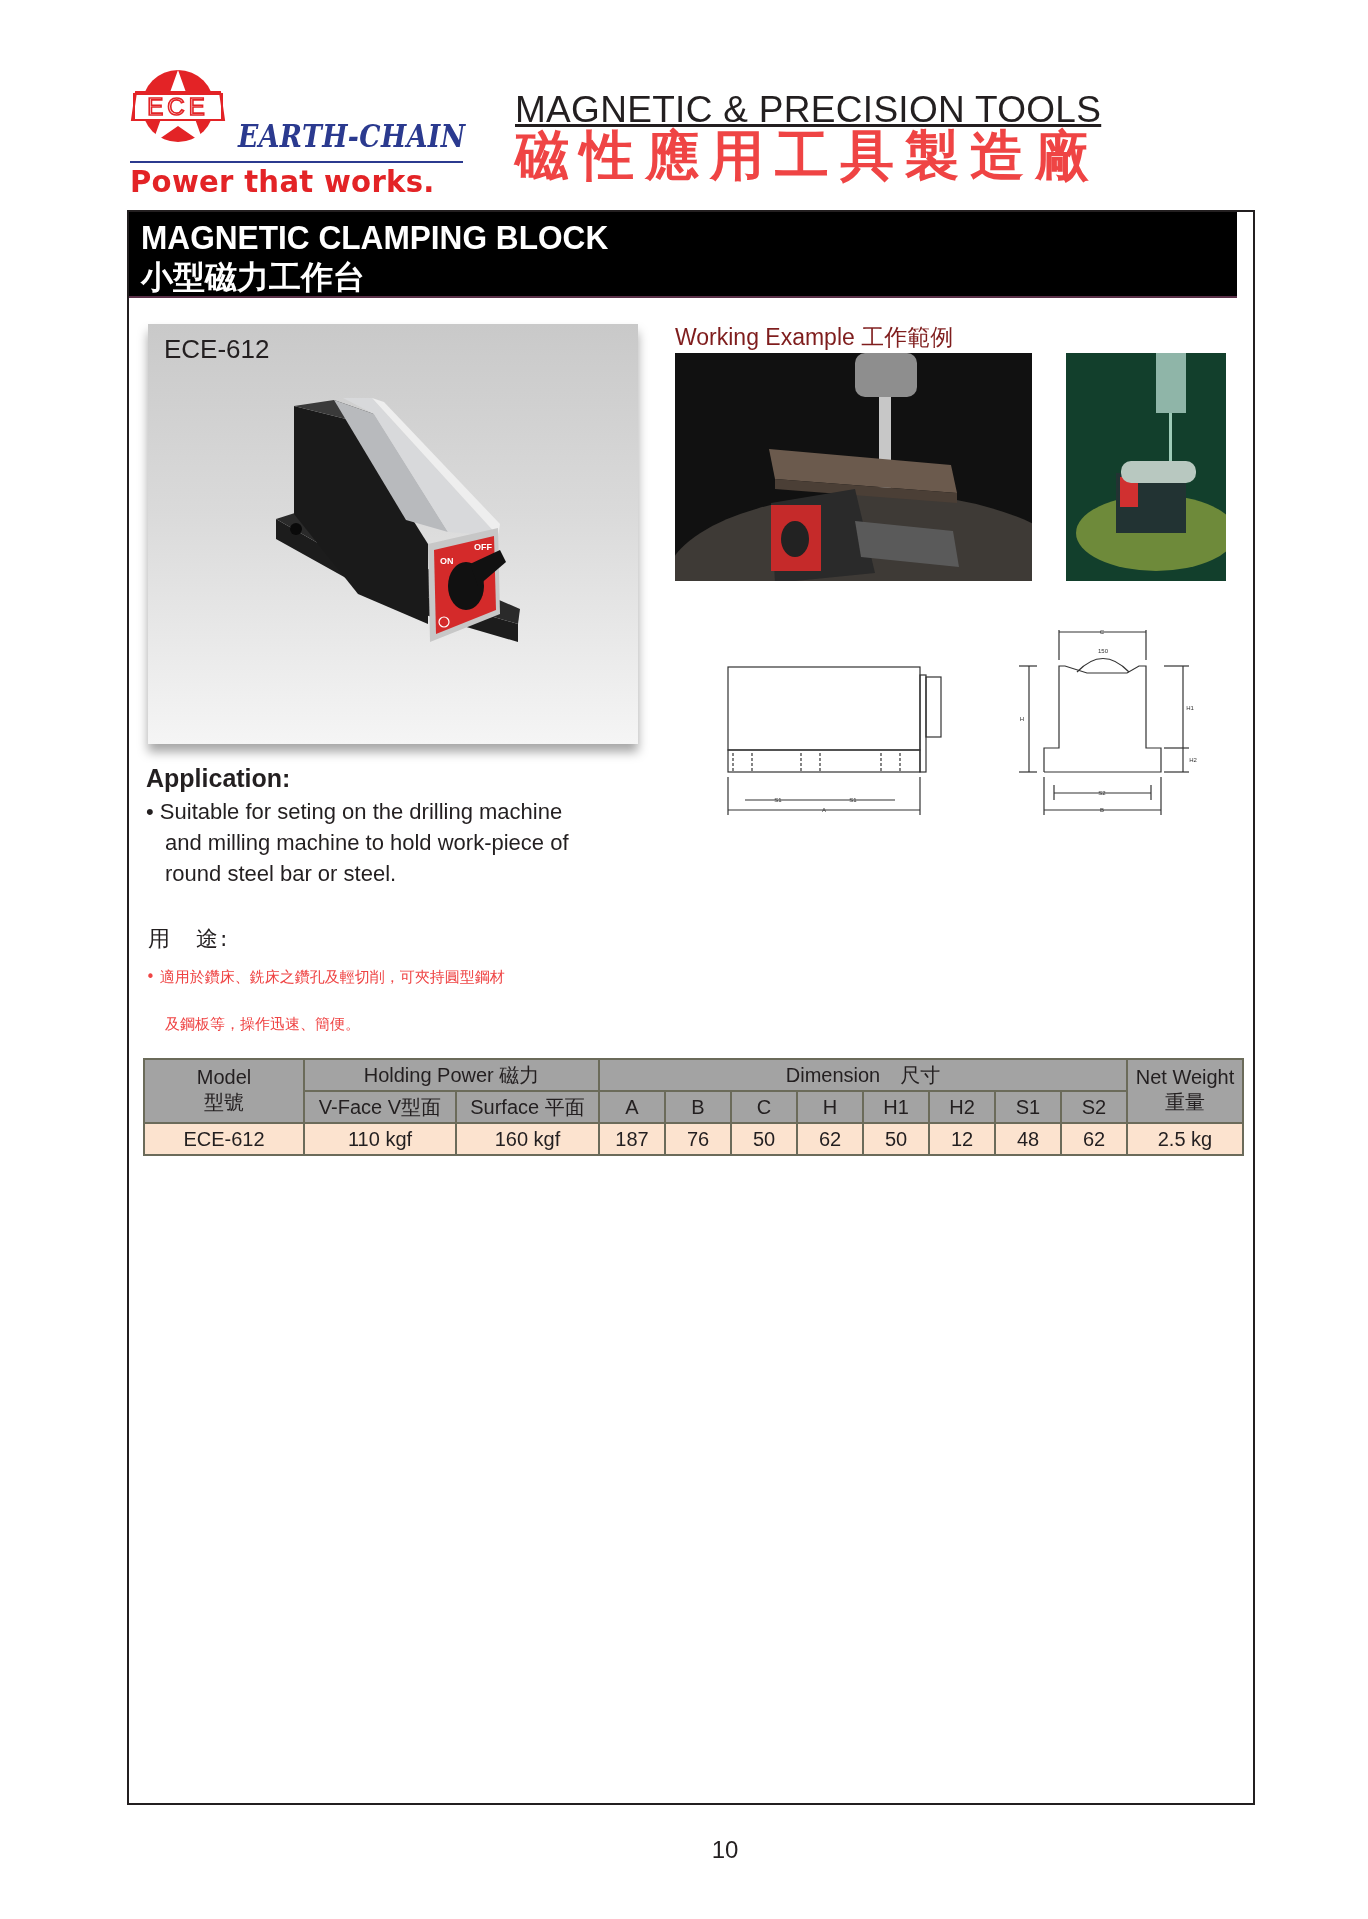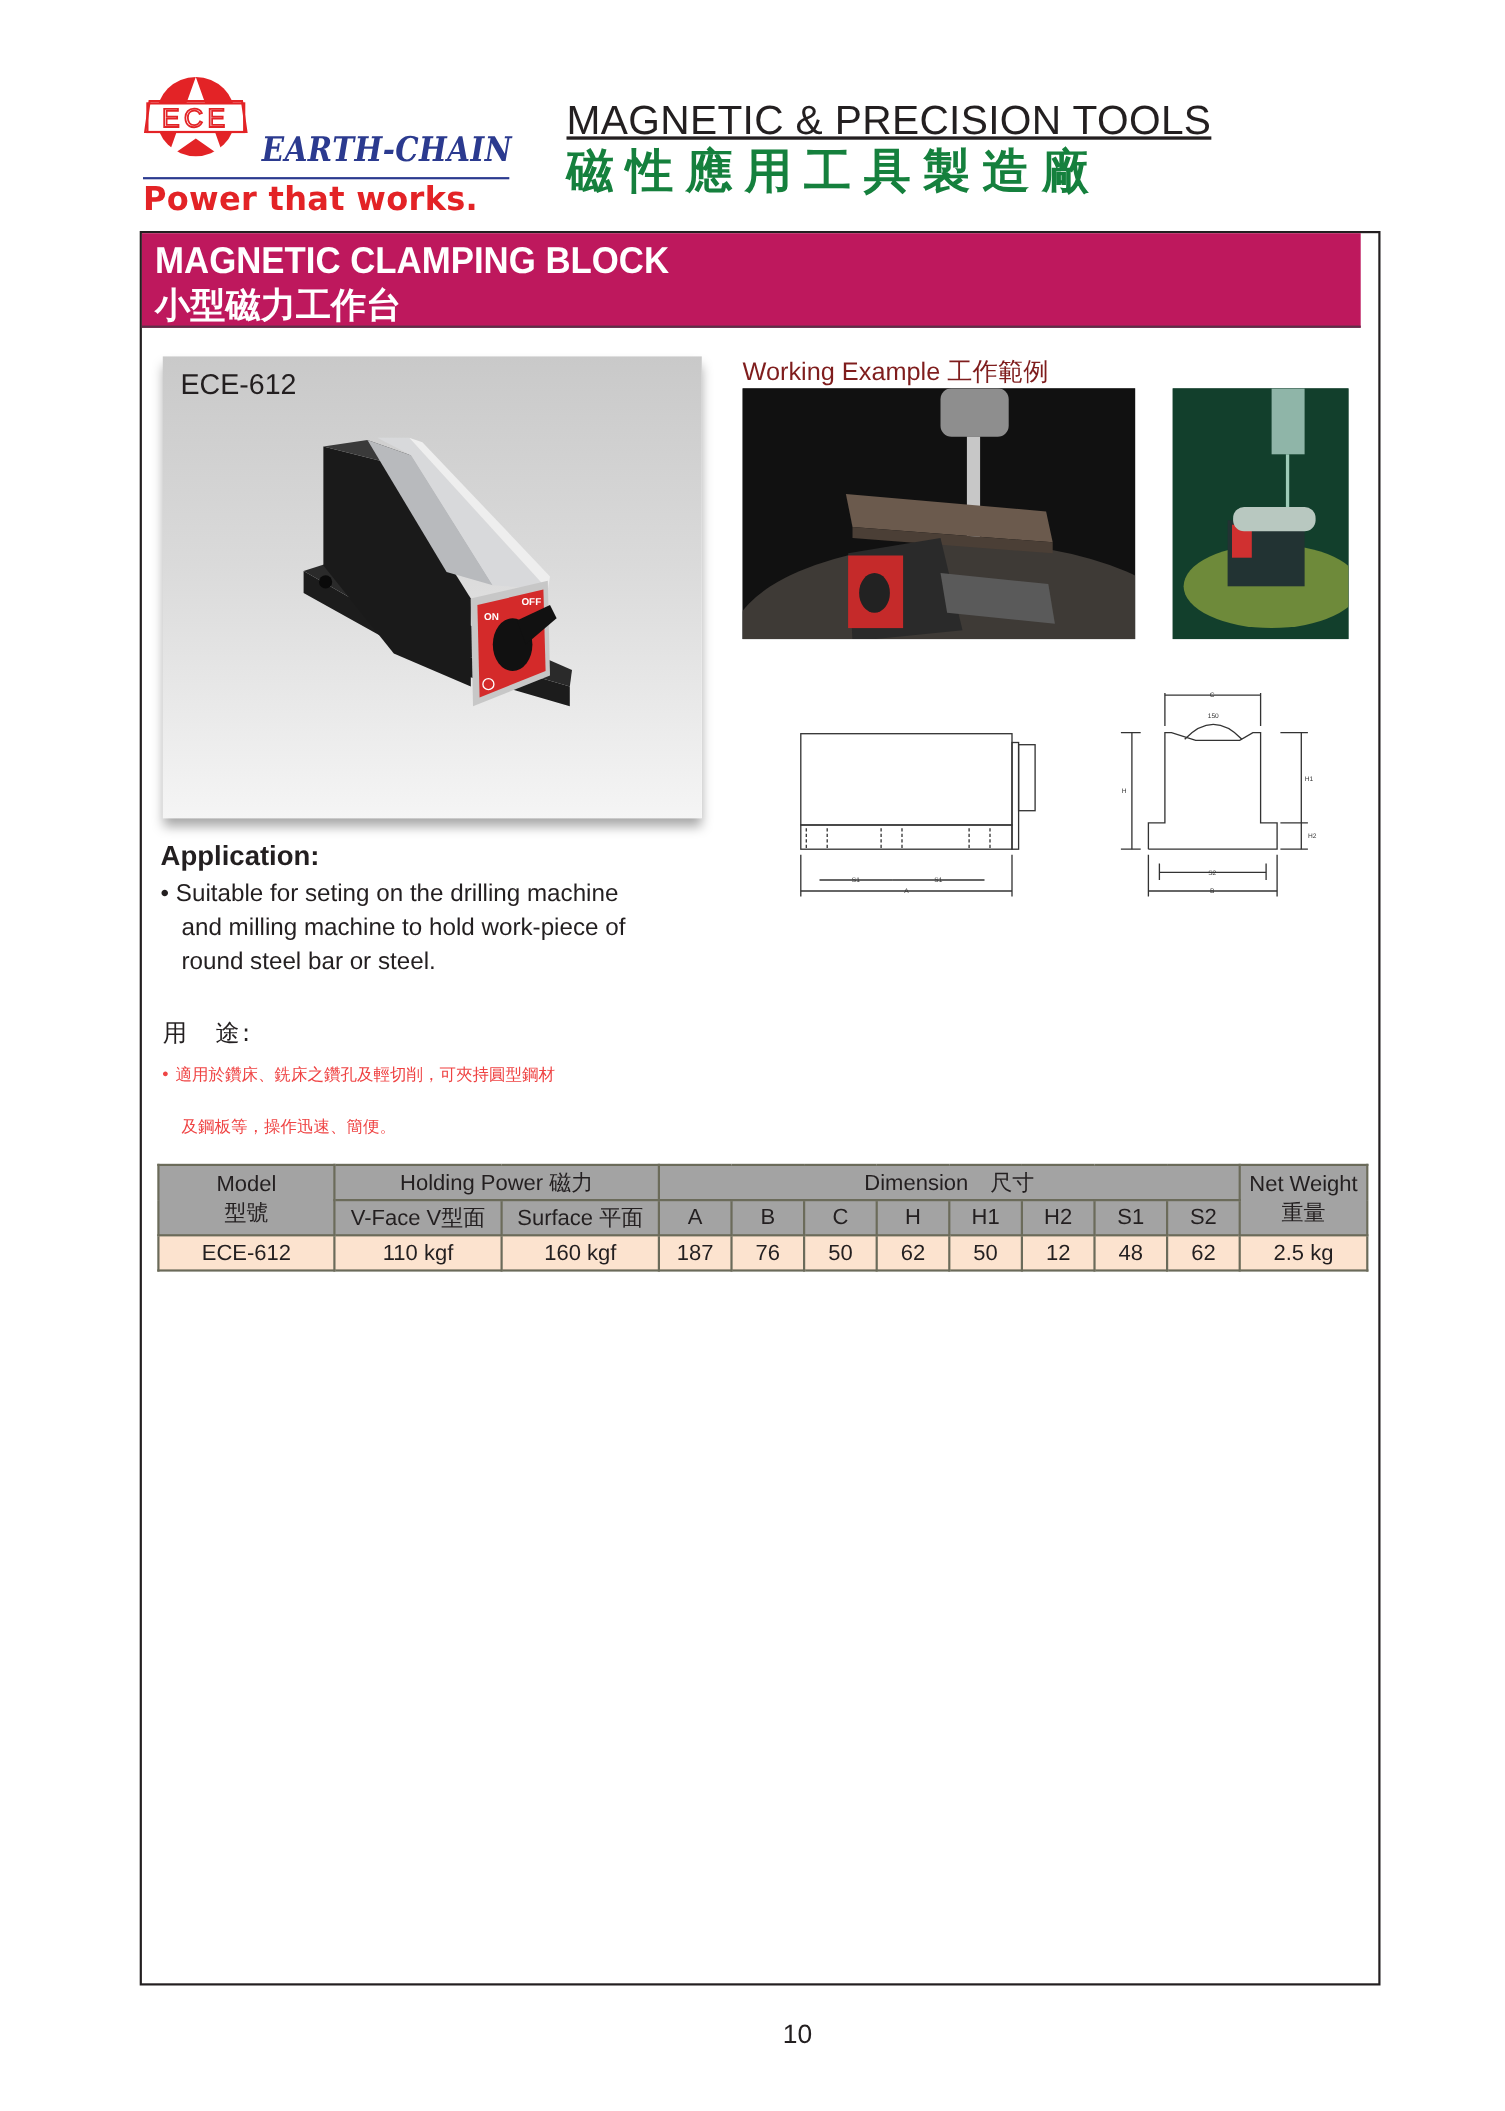--- a/index.html
+++ b/index.html
@@ -7,25 +7,25 @@
 
   
   .logo { position: absolute; left: 128px; top: 68px; width: 340px; height: 135px; }
   .logo-emblem { position: absolute; left: 0; top: 0; width: 110px; height: 76px; }
   .logo-brand { position: absolute; left: 110px; top: 50px; font-family: "DejaVu Serif", serif; font-weight: bold; font-style: italic; font-size: 31px; color: #2b3a8f; letter-spacing: 0.5px; transform: scaleX(0.86); transform-origin: left center; white-space: nowrap; }
   .logo-rule { position: absolute; left: 2px; top: 93px; width: 333px; height: 2px; background: #2b3a8f; }
   .logo-tagline { position: absolute; left: 2px; top: 96px; font-family: "DejaVu Sans", sans-serif; font-weight: bold; font-size: 30px; color: #e32326; letter-spacing: 0.3px; white-space: nowrap; transform: scaleX(0.97); transform-origin: left center; }
 
   .hdr-titles { position: absolute; left: 515px; top: 88px; }
   .hdr-en { font-family: "Liberation Sans", sans-serif; font-size: 37px; color: #231f20; letter-spacing: 0.3px; white-space: nowrap; line-height: 44px; text-decoration: underline; }
-  .hdr-zh { font-family: "DejaVu Sans", sans-serif; font-weight: bold; font-size: 43px; color: #15803d; letter-spacing: 11px; white-space: nowrap; line-height: 52px; margin-top: -2px; }
+  .hdr-zh { font-family: "DejaVu Sans", sans-serif; font-weight: bold; font-size: 54px; color: #ef4444; letter-spacing: 11px; white-space: nowrap; line-height: 52px; margin-top: -2px; }
 
   
   .frame { position: absolute; left: 127px; top: 210px; width: 1124px; height: 1591px; border: 2px solid #231f20; box-sizing: content-box; }
-  .band { position: absolute; left: 0; top: 0; right: 16px; height: 84px; background: #be185d; border-bottom: 2px solid #5a3048; }
+  .band { position: absolute; left: 0; top: 0; right: 16px; height: 84px; background: #000000; border-bottom: 2px solid #5a3048; }
   .band-en { position: absolute; left: 12px; top: 6px; font-family: "Liberation Sans", sans-serif; font-weight: bold; font-size: 34px; color: #ffffff; white-space: nowrap; transform: scaleX(0.93); transform-origin: left center; }
   .band-zh { position: absolute; left: 12px; top: 44px; font-family: "DejaVu Sans", sans-serif; font-weight: bold; font-size: 32px; color: #ffffff; white-space: nowrap; }
 
   
   .photo { position: absolute; left: 19px; top: 112px; width: 490px; height: 420px; background: linear-gradient(180deg, #c9c9c9 0%, #dadada 45%, #f5f5f5 100%); box-shadow: 0 8px 10px rgba(0,0,0,0.35); }
   .photo-label { position: absolute; left: 16px; top: 10px; font-size: 26px; color: #231f20; }
   .photo-art { position: absolute; left: 0; top: 0; width: 490px; height: 420px; }
 
   .we-title { position: absolute; left: 546px; top: 110px; font-size: 23px; color: #7f1d1d; white-space: nowrap; }
   .we-photo1 { position: absolute; left: 546px; top: 141px; width: 357px; height: 228px; background: #141414; overflow: hidden; }

